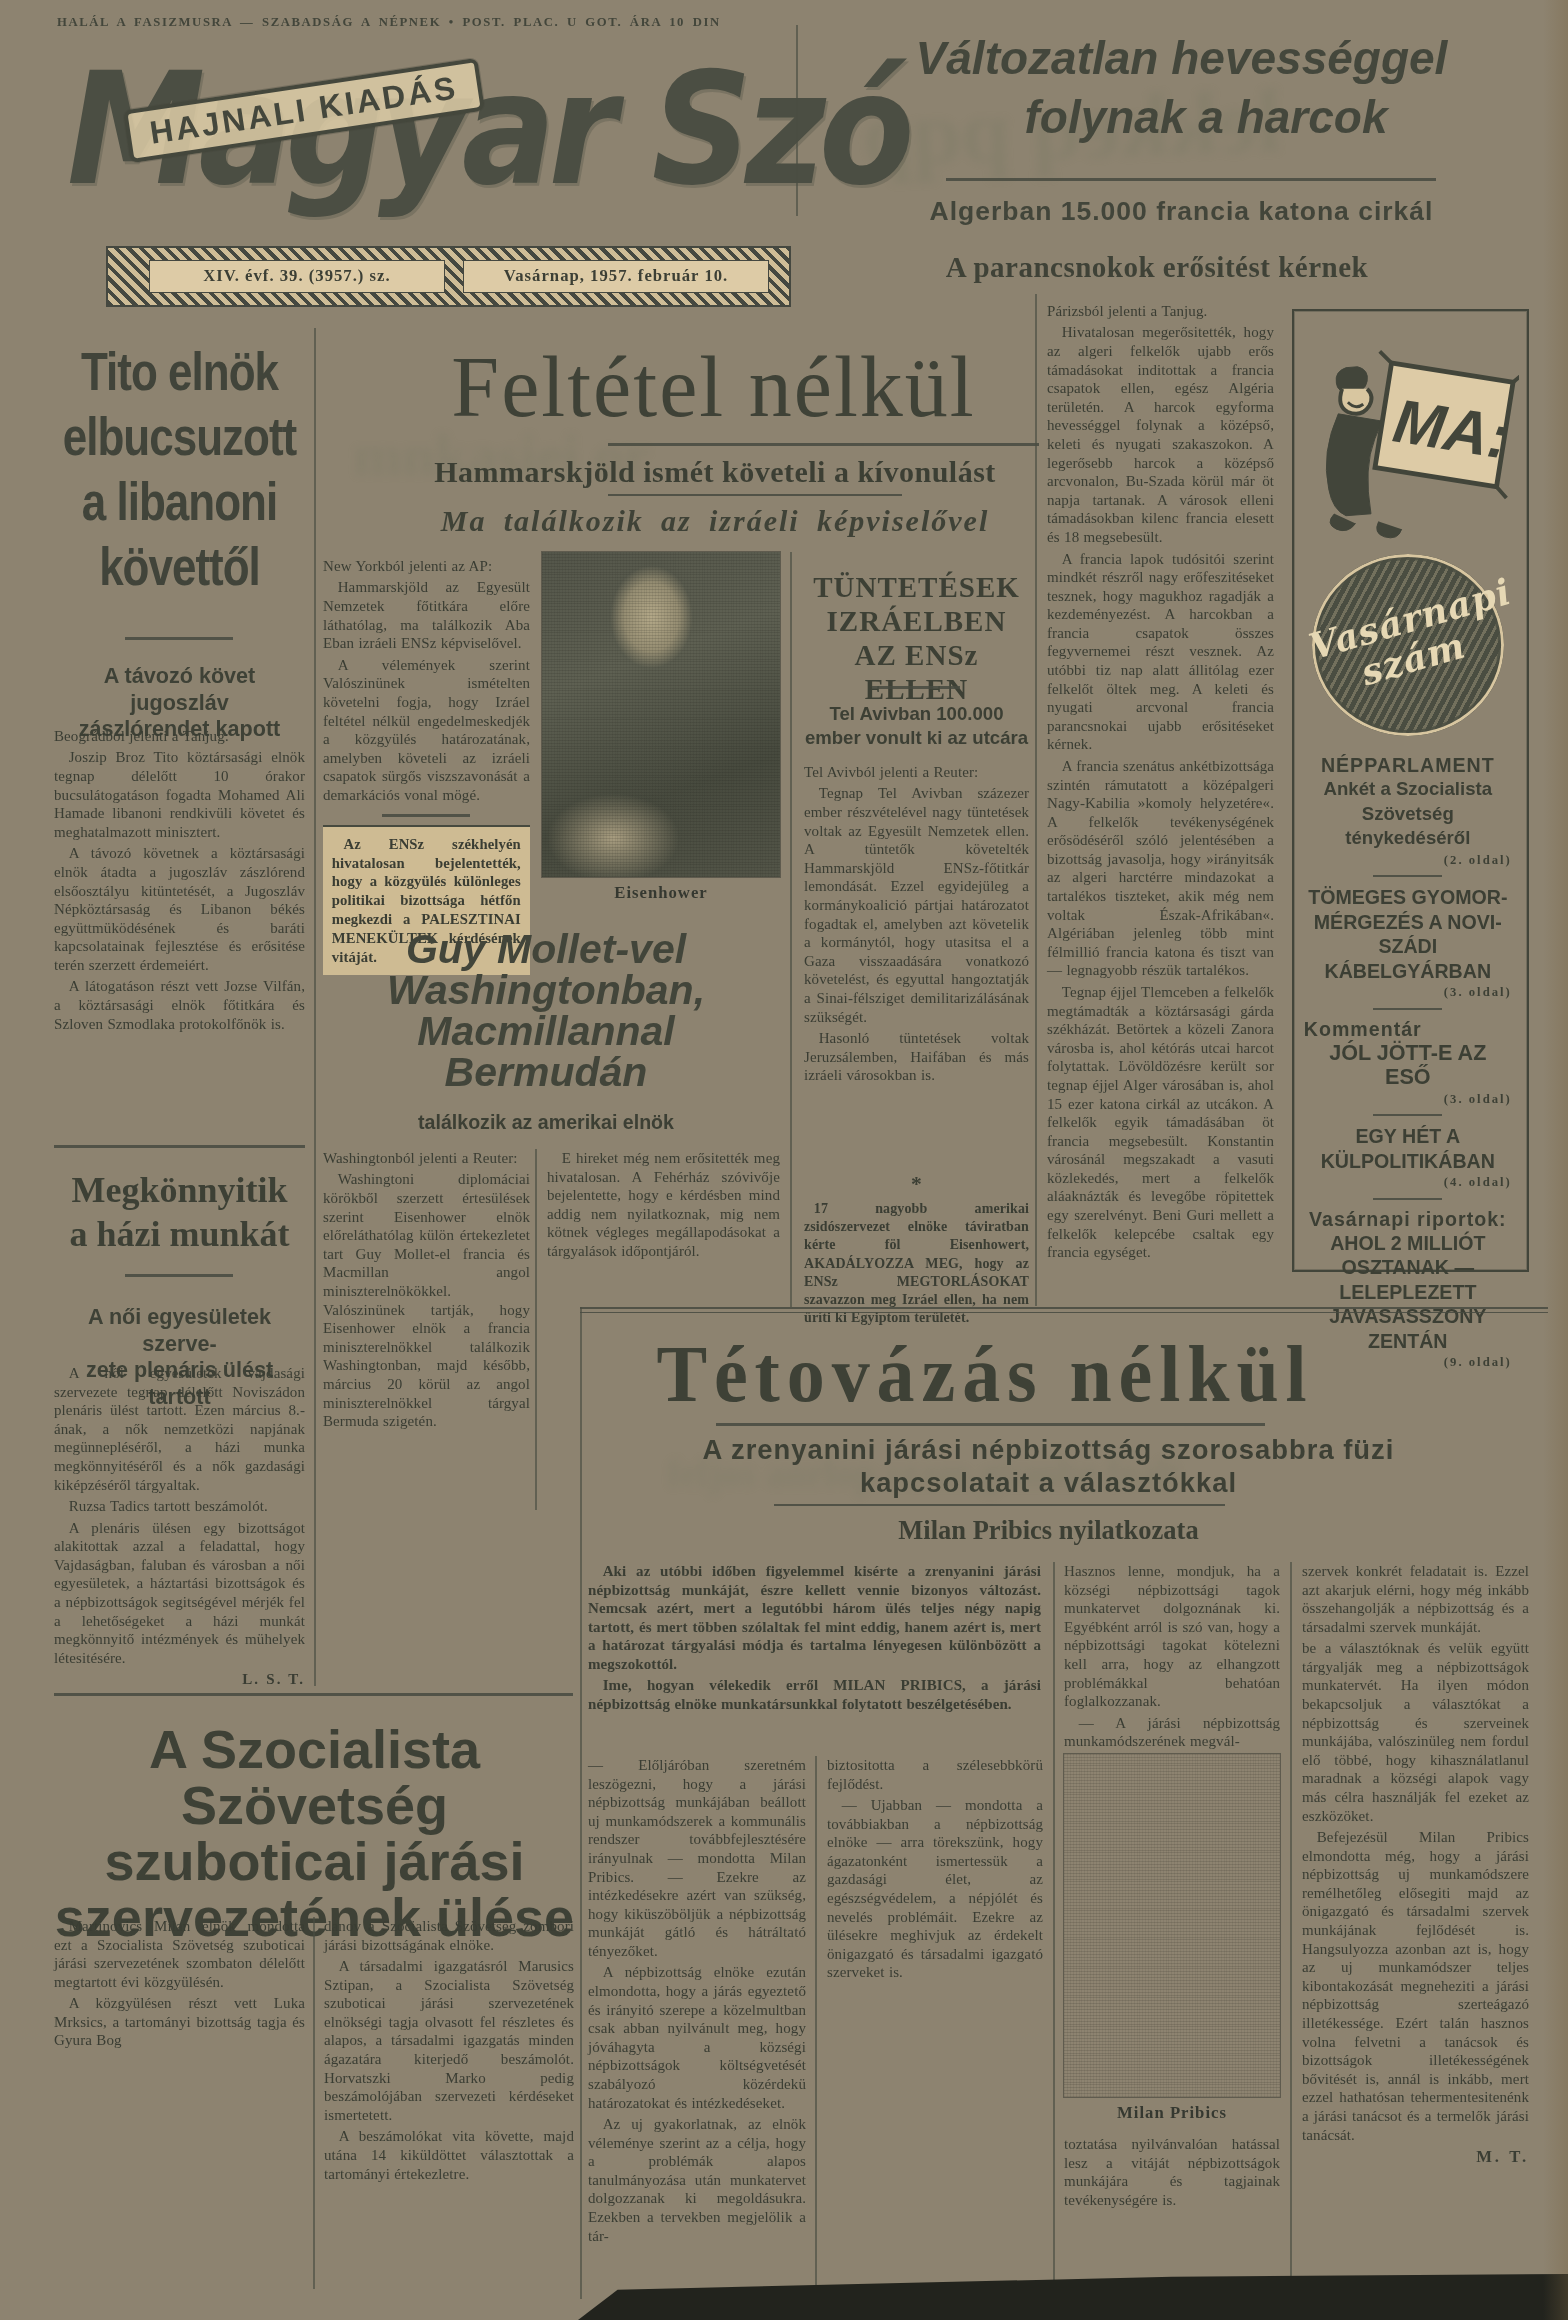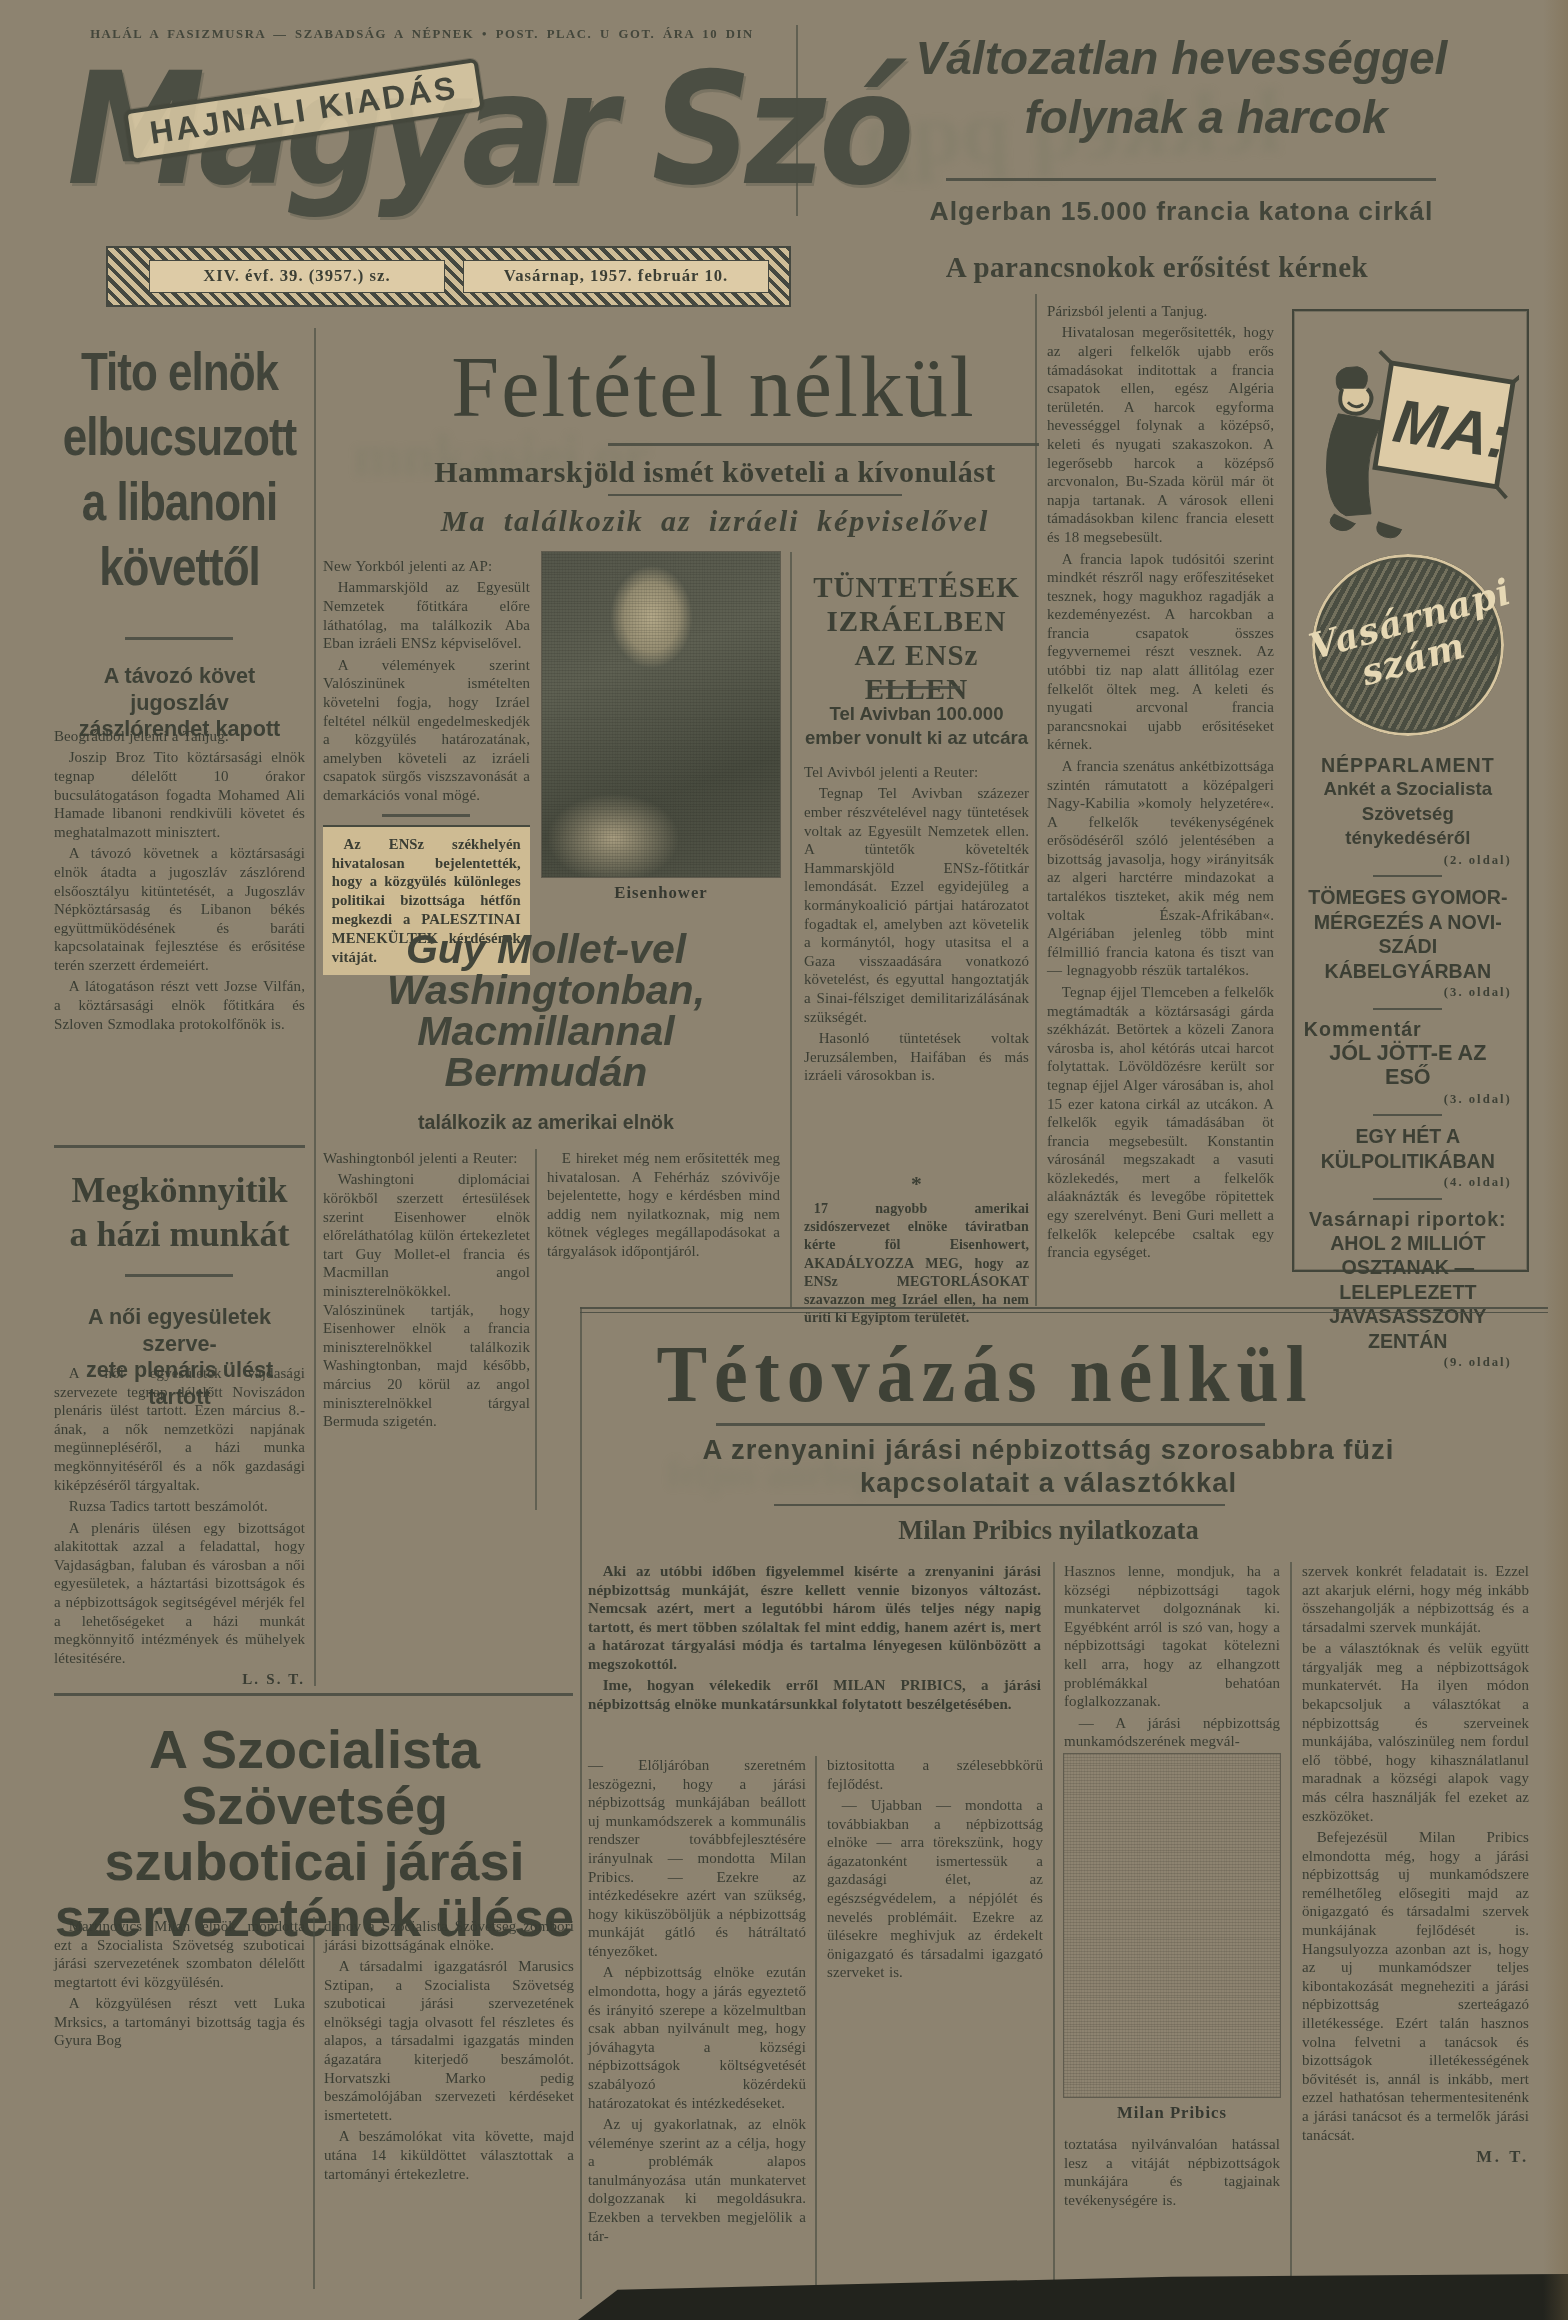--- a/index.html
+++ b/index.html
@@ -87,21 +87,21 @@
 </style>
 </head>
 <body>
 
 <div id="page">
 
   <div class="ghost" style="left:863px;top:78px;font-size:88px;transform:scaleX(-1) rotate(2deg);">lekkeq pqp</div>
   <div class="ghost" style="left:353px;top:421px;font-size:59px;">mnkasiei or</div>
   <div class="ghost" style="left:667px;top:1451px;font-size:39px;">feljos anrlop szam gismbe fealt</div>
 
-  <div class="abs tagline" style="left:57px;top:27px;width:730px;text-align:center;">HALÁL A FASIZMUSRA — SZABADSÁG A NÉPNEK • POST. PLAC. U GOT. ÁRA 10 DIN</div>
+  <div class="abs tagline" style="left:57px;top:15px;width:730px;">HALÁL A FASIZMUSRA — SZABADSÁG A NÉPNEK • POST. PLAC. U GOT. ÁRA 10 DIN</div>
 
   <div class="abs" style="left:67px;top:39px;width:730px;height:206px;">
     <div class="logo">Magyar Szó</div>
   </div>
   <div class="abs" style="left:125px;top:84px;">
     <div class="stamp">HAJNALI KIADÁS</div>
   </div>
 
   <div class="abs banner" style="left:106px;top:246px;width:681px;height:57px;">
     <div class="banner-slot" style="left:41px;top:11.8px;width:294px;height:31px;">XIV. évf. 39. (3957.) sz.</div>

